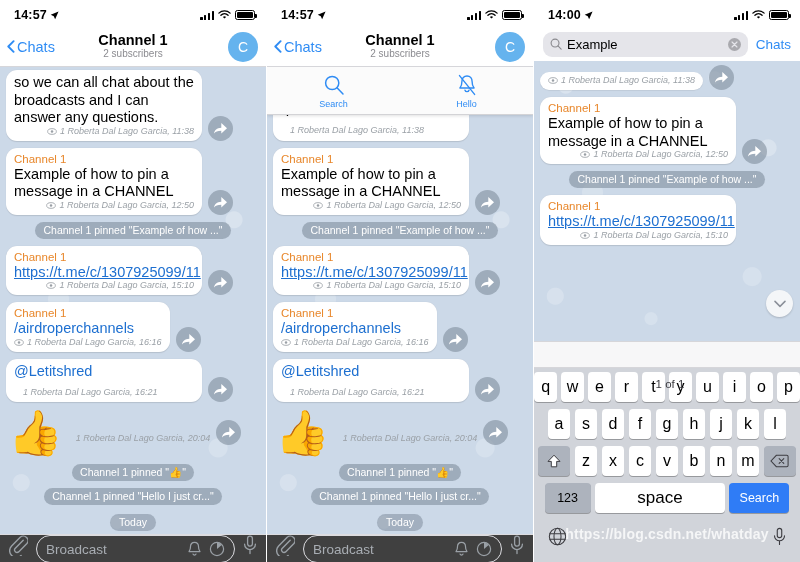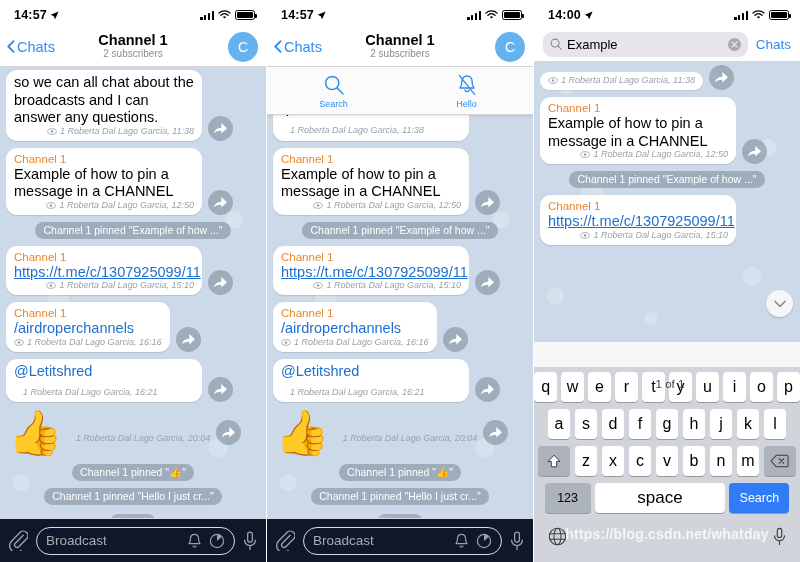--- a/index.html
+++ b/index.html
@@ -109,22 +109,22 @@
   .service{display:flex;justify-content:center;padding:0 0 7px;}
   .service span{background:rgba(120,134,150,.55);color:#fff;font-size:10.5px;
     border-radius:9px;padding:2px 8px;line-height:13px;white-space:nowrap;}
   .daypill{display:flex;justify-content:center;padding:2px 0 8px;}
   .daypill span{background:rgba(120,134,150,.5);color:#fff;font-size:10.5px;
     border-radius:9px;padding:2px 9px;line-height:13px;}
   .emoji-row{display:flex;align-items:flex-end;padding:0 0 7px 8px;}
   .emoji-big{font-size:44px;line-height:48px;}
 
   
-  .inputbar{position:absolute;left:0;right:0;bottom:0;height:44px;background:#0f172a;
-    display:flex;align-items:center;padding:0 9px;box-sizing:border-box;gap:8px;
+  .inputbar{position:absolute;left:0;right:0;bottom:0;height:28px;background:#404040;
+    display:flex;align-items:flex-start;padding:0 9px;box-sizing:border-box;gap:8px;
     border-top:.5px solid #dcdce0;}
   .ib-field{flex:1;height:28px;border:1px solid #dcdce0;border-radius:14px;
     display:flex;align-items:center;padding:0 9px;box-sizing:border-box;gap:7px;}
   .ib-field .ph{flex:1;font-size:13.5px;color:#a8adb3;}
 
   
   .findbar{height:27px;background:#f7f7f8;display:flex;align-items:center;
     gap:18px;padding:0 16px;box-sizing:border-box;border-top:.5px solid #d6d6da;
     border-bottom:.5px solid #d6d6da;position:relative;z-index:12;}
   .findbar .cnt{font-size:11.5px;color:#3c3c41;margin-left:6px;}

